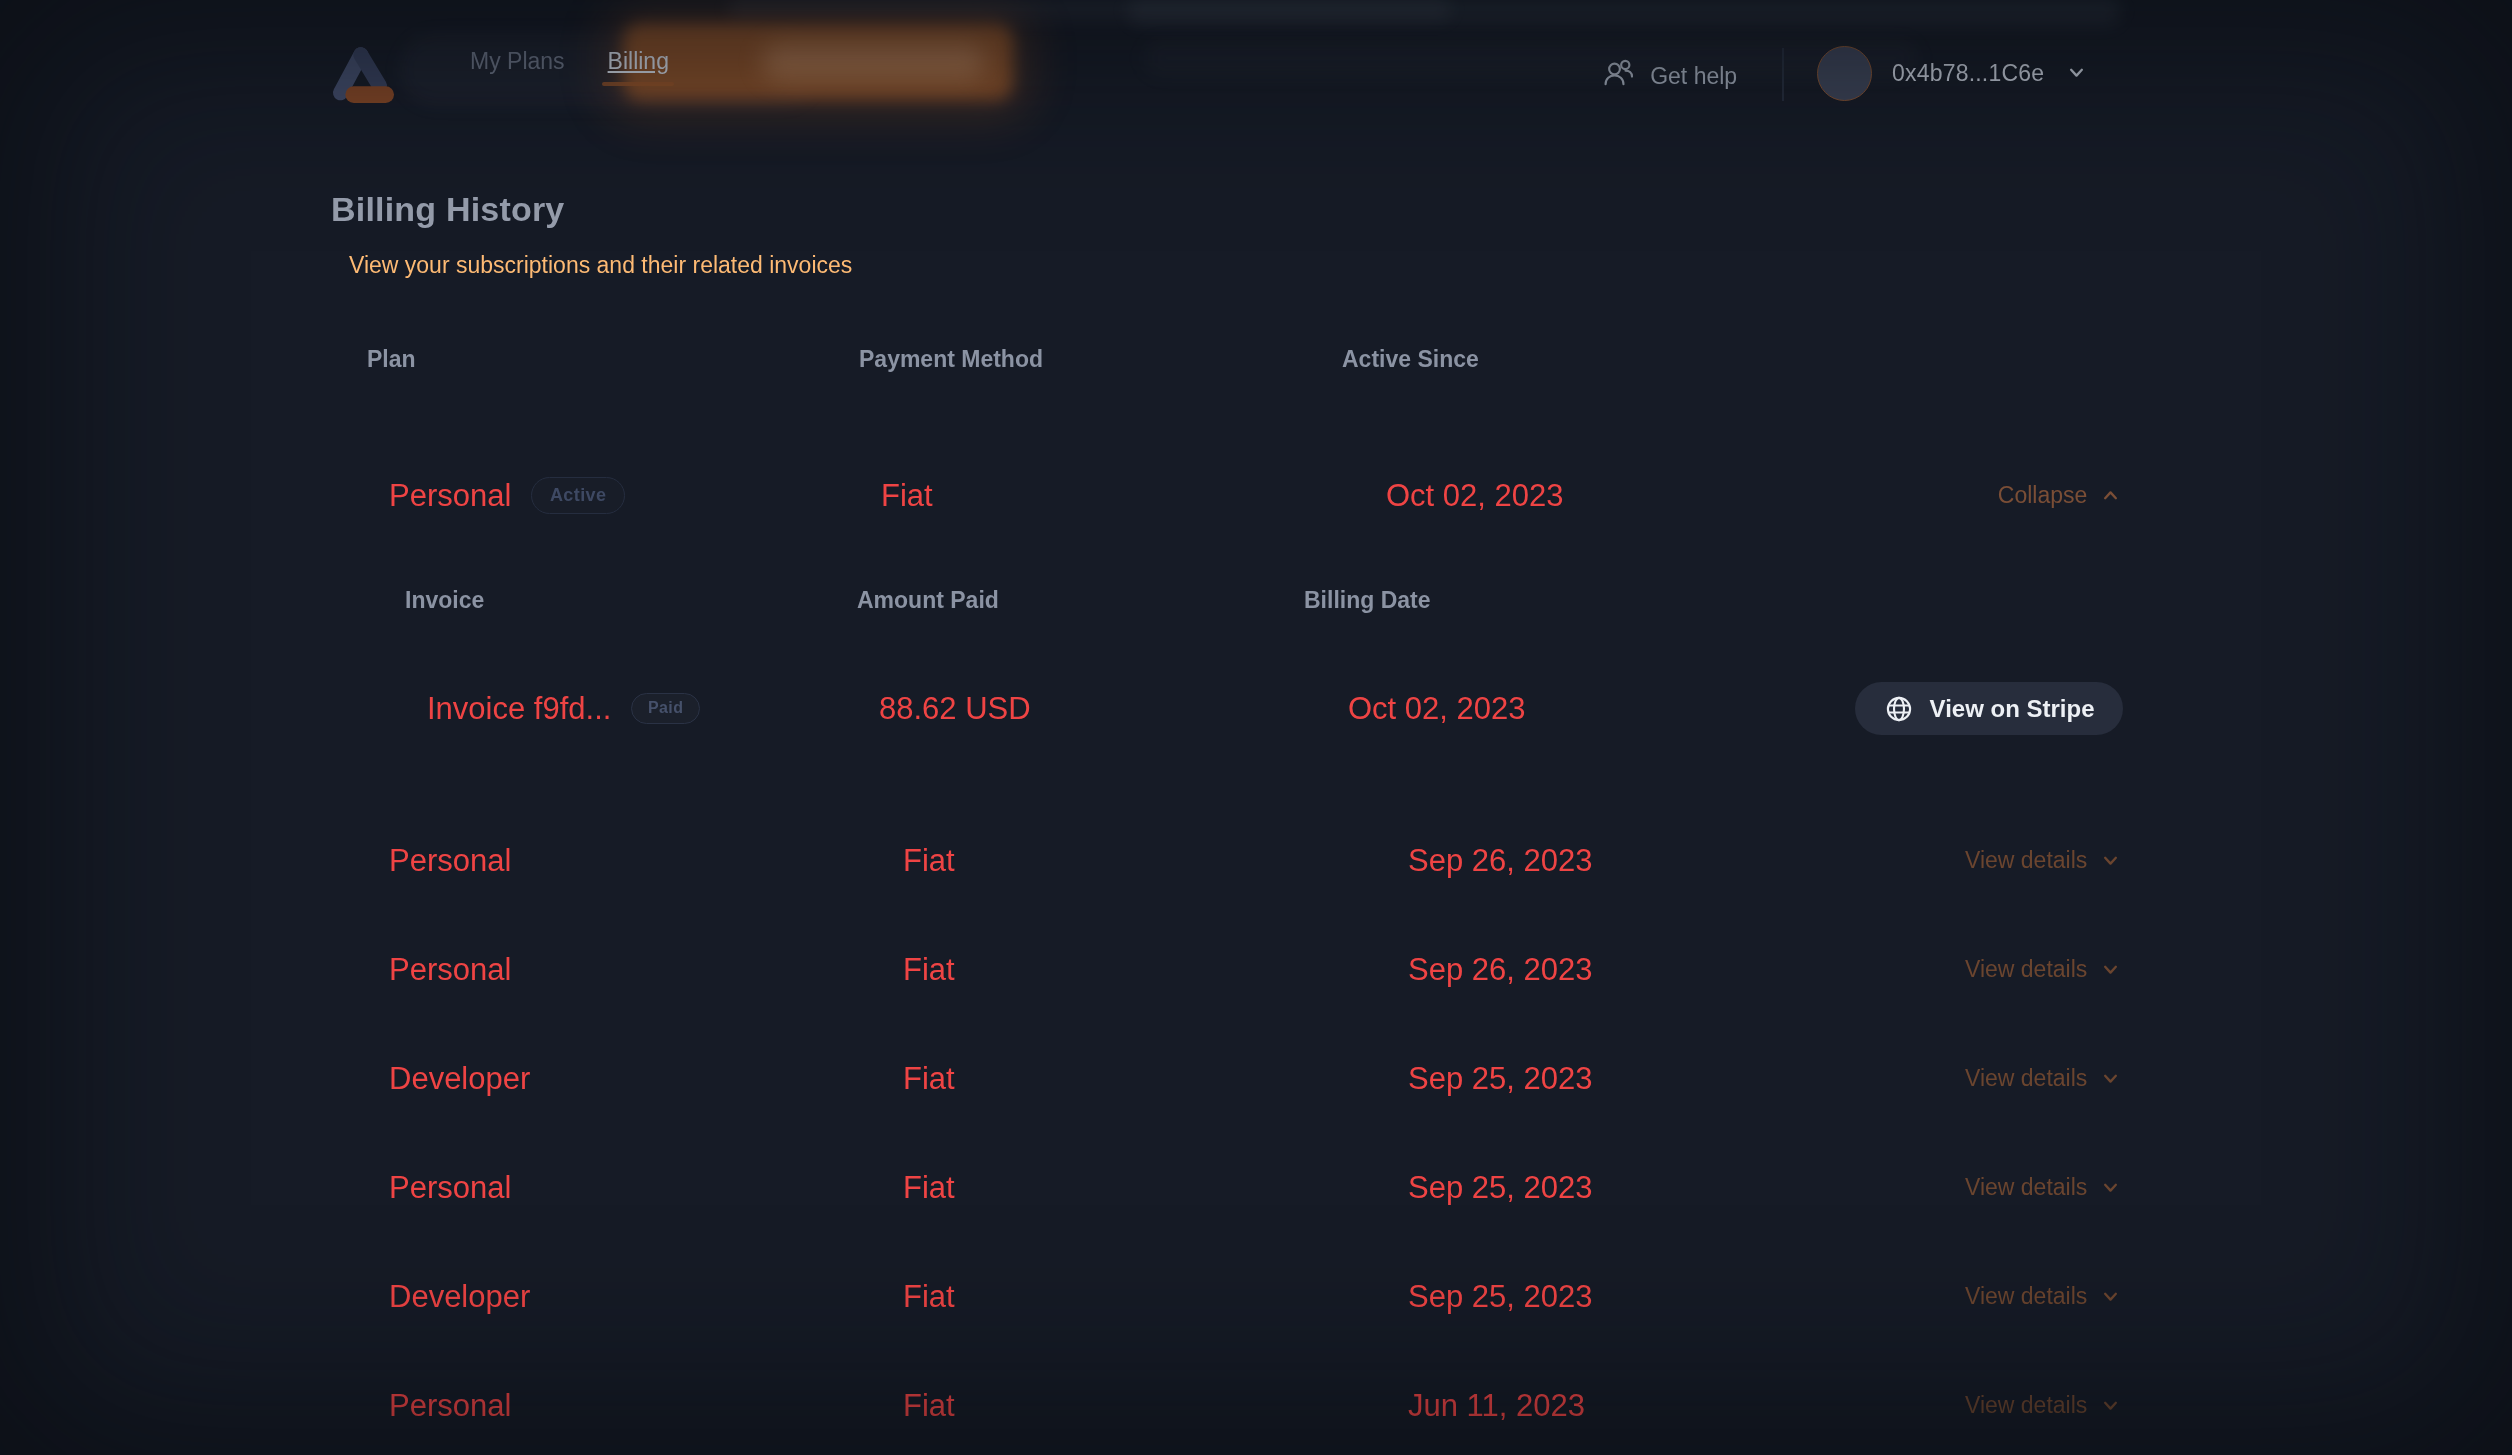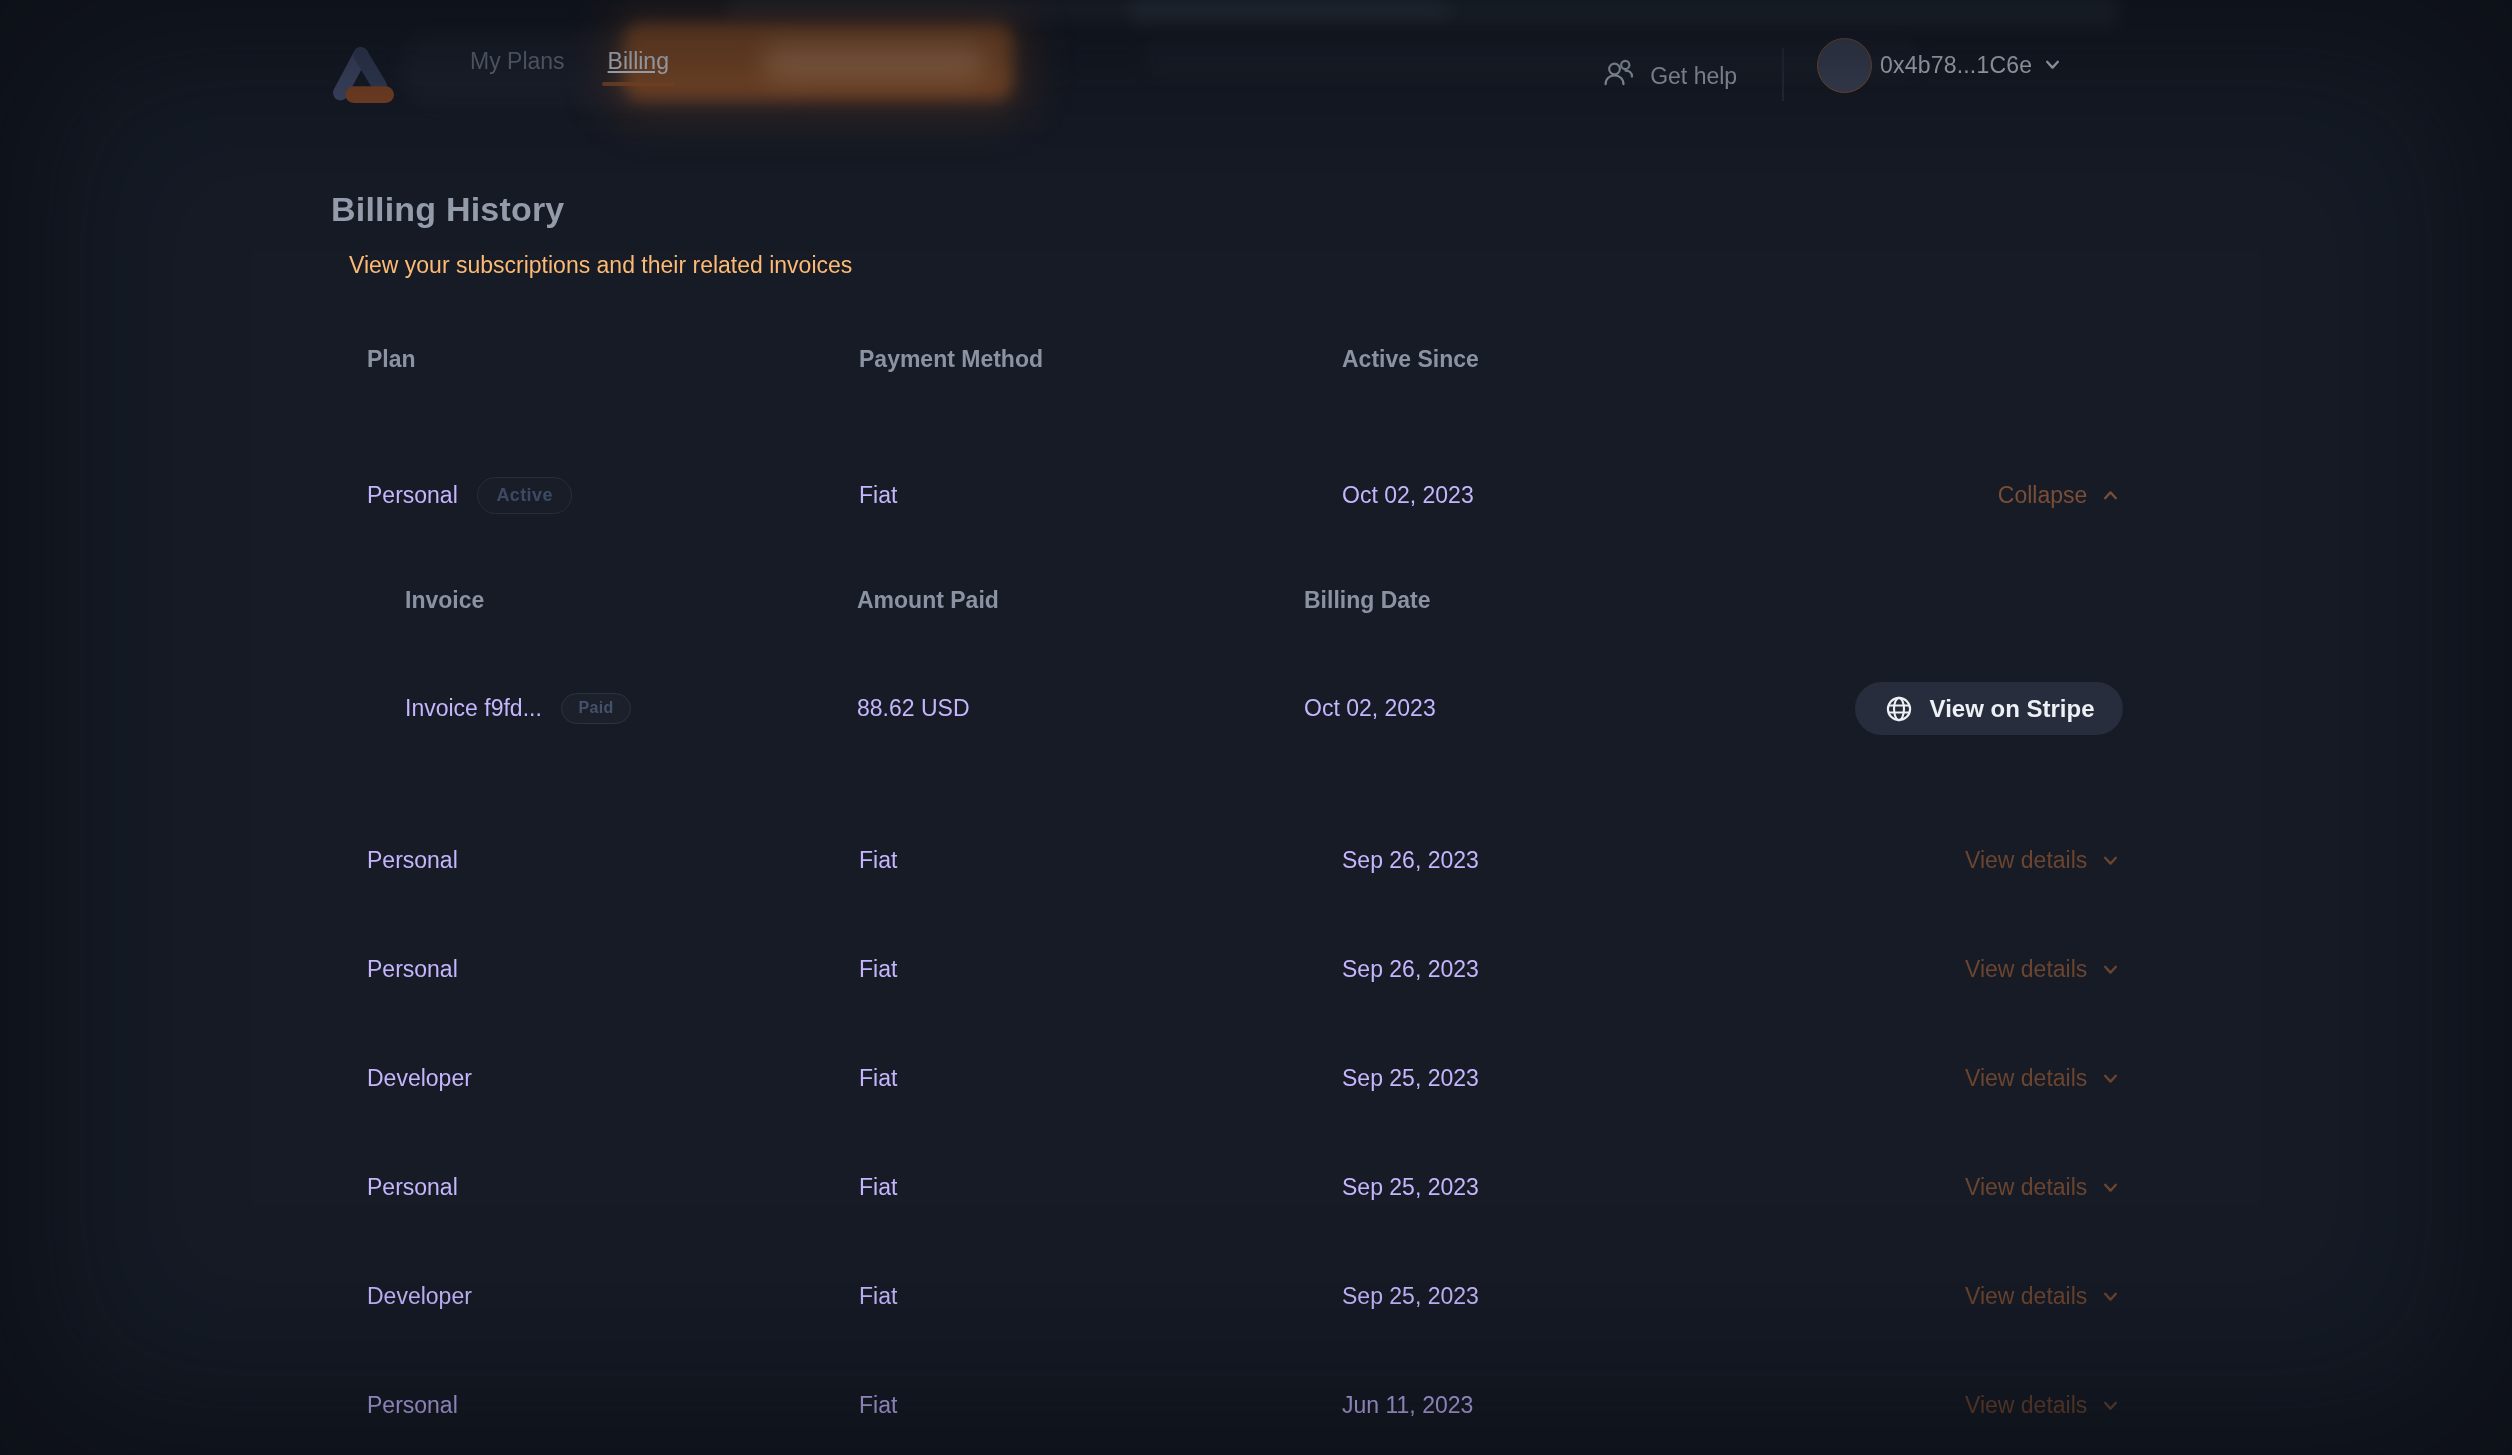--- a/index.html
+++ b/index.html
@@ -37,41 +37,41 @@
   .tabs{position:absolute;left:470px;top:36px;height:50px;display:flex;gap:43px;
     align-items:center;font-size:23px;z-index:5;}
   .tab{position:relative;display:flex;align-items:center;height:50px;cursor:pointer;}
   .tab.inactive{color:#646c7d;text-align:right;}
   .tab.active{color:#c3c9d4;font-weight:500;text-decoration:underline;}
   .tab.active::after{content:"";position:absolute;left:-5.3px;right:-5.3px;bottom:0;height:4.4px;
     border-radius:2.7px;background:#8a4d28;opacity:.8;}
   .help{position:absolute;left:1602px;top:50px;height:52px;display:flex;align-items:center;
     gap:14.2px;color:#99a1af;font-size:23px;cursor:pointer;z-index:5;}
   .nav-divider{position:absolute;left:1782px;top:48px;width:1.8px;height:53px;background:#242c3b;}
-  .account{position:absolute;left:1817px;top:36px;height:59px;display:flex;align-items:center;
-    gap:8px;cursor:pointer;z-index:5;}
+  .account{position:absolute;left:1817px;top:44px;height:59px;display:flex;align-items:center;
+    gap:20px;cursor:pointer;z-index:5;}
   .avatar{width:55px;height:55px;border-radius:50%;background:#3a4154;
     border:1.8px solid #7b4d31;box-sizing:border-box;}
   .wallet{color:#b7bdc9;font-size:23px;letter-spacing:0.2px;}
 
   
   .title{position:absolute;left:331px;top:190px;font-size:34px;font-weight:700;
     color:#969dac;letter-spacing:0.2px;}
   .subtitle{position:absolute;left:349px;top:252px;font-size:23px;color:#fdba74;}
 
   
   .table{position:absolute;left:367px;top:344px;width:1756px;}
   .trow{display:flex;align-items:center;}
   .cell{display:flex;align-items:center;}
   .c1{width:492px;}
   .c2{width:483px;}
   .c3{width:445px;}
   .c4{flex:1;display:flex;justify-content:flex-end;align-items:center;}
   .th{font-size:23px;font-weight:600;color:#8b93a3;}
-  .td{font-size:23px;color:#c4b5fd;}
+  .td{font-size:31px;color:#ef4444;margin-left:22px;}
   .thead{position:absolute;top:0;left:0;right:0;height:30px;}
   .row-expanded{position:absolute;top:125px;left:0;right:0;height:53px;}
   .sub-thead{position:absolute;top:241px;left:0;right:0;height:30px;padding-left:38px;box-sizing:border-box;}
   .invoice-row{position:absolute;top:335px;left:0;right:0;height:59px;padding-left:38px;box-sizing:border-box;}
   .sub-thead .c1,.invoice-row .c1{width:452px;}
   .sub-thead .c2,.invoice-row .c2{width:447px;}
   .rows{position:absolute;top:490px;left:0;right:0;}
   .rows .trow{height:53px;margin-bottom:56px;}
 
   .badge{margin-left:19.6px;font-size:18px;font-weight:700;letter-spacing:0.4px;

